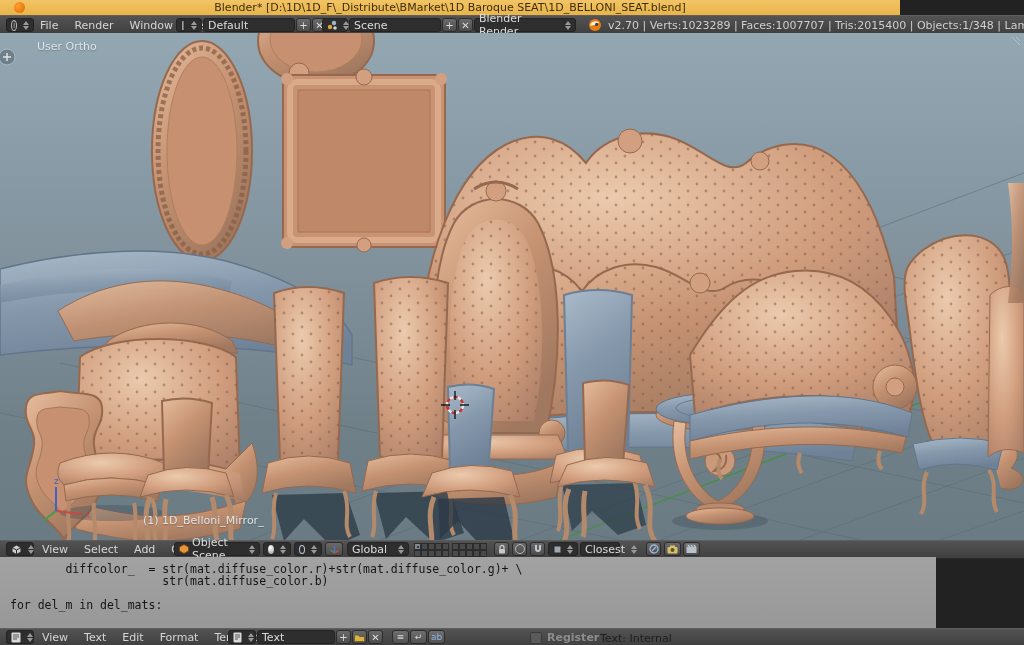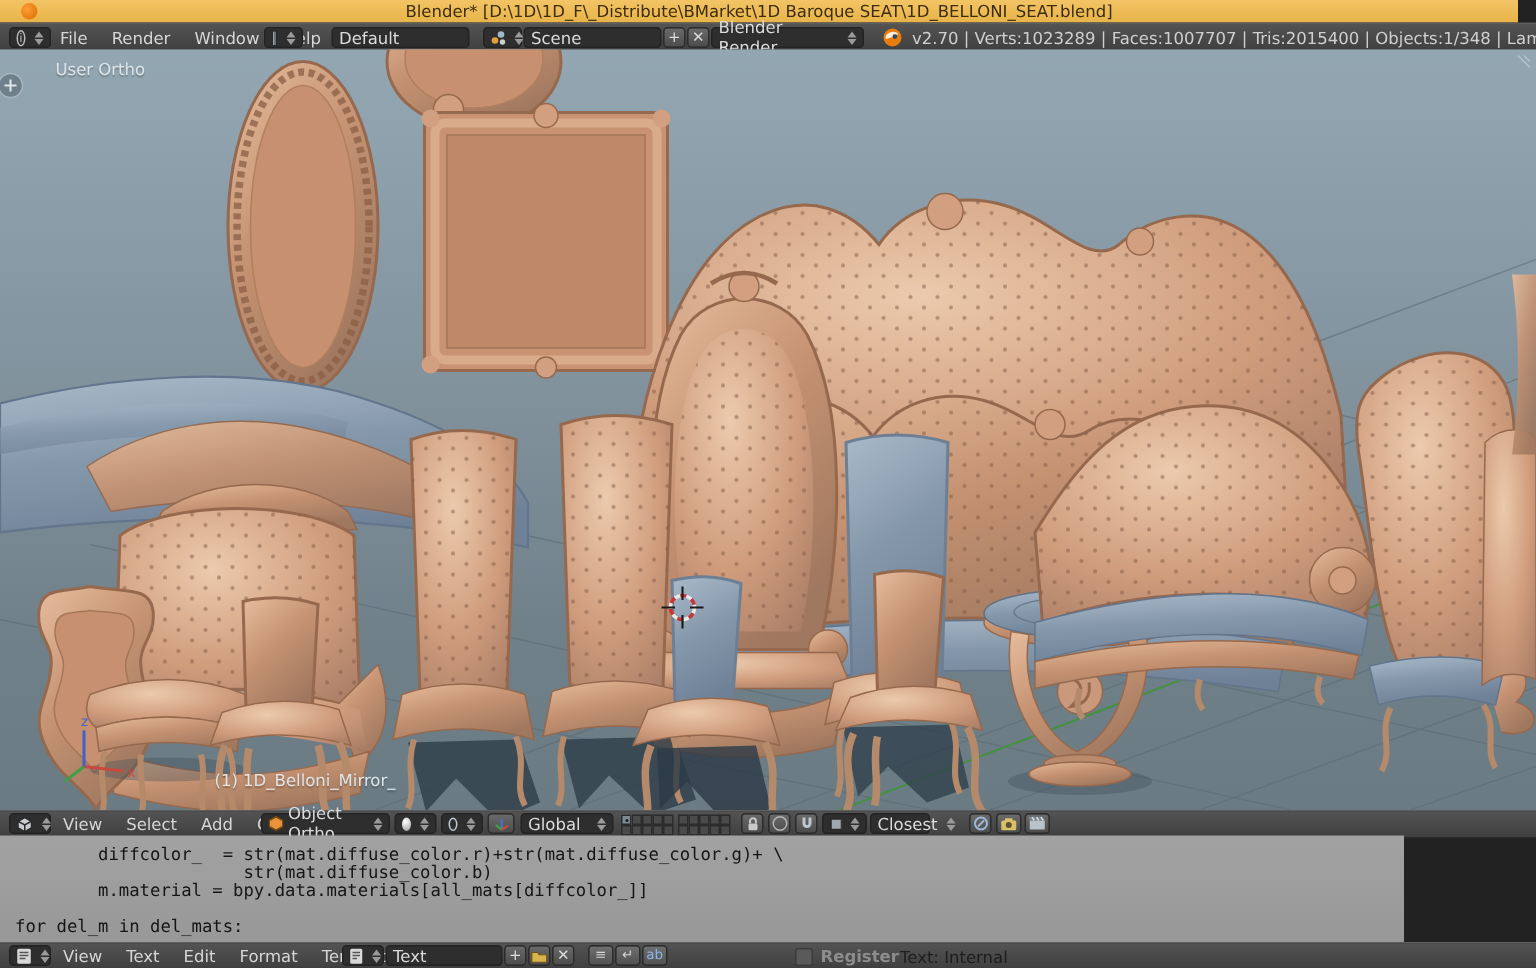--- a/index.html
+++ b/index.html
@@ -1,21 +1,21 @@
 <!DOCTYPE html>
 <html><head>
 <meta charset="utf-8">
 <style>
   html,body{margin:0;padding:0;background:#222;}
   body{width:1024px;height:645px;position:relative;overflow:hidden;
        font-family:"DejaVu Sans","Liberation Sans",sans-serif;font-size:11px;
        -webkit-font-smoothing:antialiased;}
   .abs{position:absolute;}
   
-  #titlebar{left:0;top:0;width:1012px;height:15px;background:linear-gradient(#f2c465,#e8b449);
+  #titlebar{left:0;top:0;width:900px;height:15px;background:linear-gradient(#f2c465,#e8b449);
             display:flex;align-items:center;justify-content:center;color:#3d2d0e;font-size:11px;}
   #titlebar .tlogo{position:absolute;left:14px;top:2px;width:11px;height:11px;border-radius:50%;
             background:radial-gradient(circle at 35% 35%,#ff9d33,#d96a00);}
   
   .hdr{background:linear-gradient(#535353,#3f3f3f);border-top:1px solid #5e5e5e;border-bottom:1px solid #2a2a2a;}
   .mrow{display:flex;align-items:center;height:100%;color:#d6d6d6;}
   .mitem{padding:0 8px;cursor:default;}
   .btnfield{background:#2e2e2e;border:1px solid #232323;border-radius:3px;height:14px;
             display:flex;align-items:center;padding:0 4px;color:#dcdcdc;gap:3px;box-sizing:border-box;}
   .sqbtn{background:linear-gradient(#6a6a6a,#4c4c4c);border:1px solid #2c2c2c;border-radius:3px;
@@ -72,21 +72,21 @@
         </span>
     </div>
   </div>
   <div class="mrow abs" style="left:32px;top:0;height:18px;">
     <span class="mitem">File</span>
     <span class="mitem">Render</span>
     <span class="mitem">Window</span>
     <span class="mitem">Help</span>
   </div>
 
-  <div class="abs" style="left:176px;top:2px;display:flex;gap:19px;">
+  <div class="abs" style="left:176px;top:2px;display:flex;gap:1px;">
     <div class="btnfield" style="width:26px;">
       <span class="icon12" style="width:10px;height:9px;background:linear-gradient(90deg,#9aa2a8 45%,#6c7378 45%);border:1px solid #2a2a2a;"></span>
       <span class="dda">
           <i class="au"></i>
           <i class="ad"></i>
         </span>
     </div>
     <div class="btnfield" style="width:92px;">
       <span>Default</span>
     </div>
@@ -382,21 +382,21 @@
     <span class="mitem">Select</span>
     <span class="mitem">Add</span>
     <span class="mitem">Object</span>
   </div>
   <div class="abs btnfield" style="left:174px;top:1px;width:86px;">
     <span>
       <svg width="10" height="10">
           <path d="M5,0.5 L9.5,3 L9.5,7 L5,9.5 L0.5,7 L0.5,3 Z" fill="#e8943a" stroke="#7a4a12"></path>
         </svg>
     </span>
-    <span>Object Ortho</span>
+    <span>Object Scene</span>
     <span class="dda">
         <i class="au"></i>
         <i class="ad"></i>
       </span>
   </div>
   <div class="abs btnfield" style="left:263px;top:1px;width:28px;">
     <span style="width:9px;height:9px;border-radius:50%;background:radial-gradient(circle at 35% 30%,#fff,#9a9a9a);display:inline-block;"></span>
     <span class="dda">
         <i class="au"></i>
         <i class="ad"></i>
@@ -497,21 +497,20 @@
         <rect x="0.5" y="3" width="10" height="6" fill="#b9c2c9"></rect>
         <path d="M0.5,3 L10.5,3 L9,0.5 L-0.5,0.5 Z" fill="#7e888f"></path>
         <path d="M2,0.8 L3.5,3 M5,0.8 L6.5,3 M8,0.8 L9.5,3" stroke="#d8dde1" stroke-width="1"></path>
       </svg>
   </div>
 </div>
 
 <div id="code" class="abs">
   <div>        diffcolor_  = str(mat.diffuse_color.r)+str(mat.diffuse_color.g)+ \</div>
   <div>                      str(mat.diffuse_color.b)</div>
-  <div>        m.material = bpy.data.materials[all_mats[diffcolor_]]</div>
   <div></div>
   <div>for del_m in del_mats:</div>
 </div>
 
 <div id="tehdr" class="abs hdr">
   <div class="abs btnfield" style="left:6px;top:1px;width:28px;">
     <span>
       <svg width="10" height="11">
           <rect x="0.5" y="0.5" width="9" height="10" rx="1" fill="#d8d8d8"></rect>
           <path d="M2,3 h6 M2,5 h6 M2,7 h4" stroke="#555" stroke-width="1"></path>

